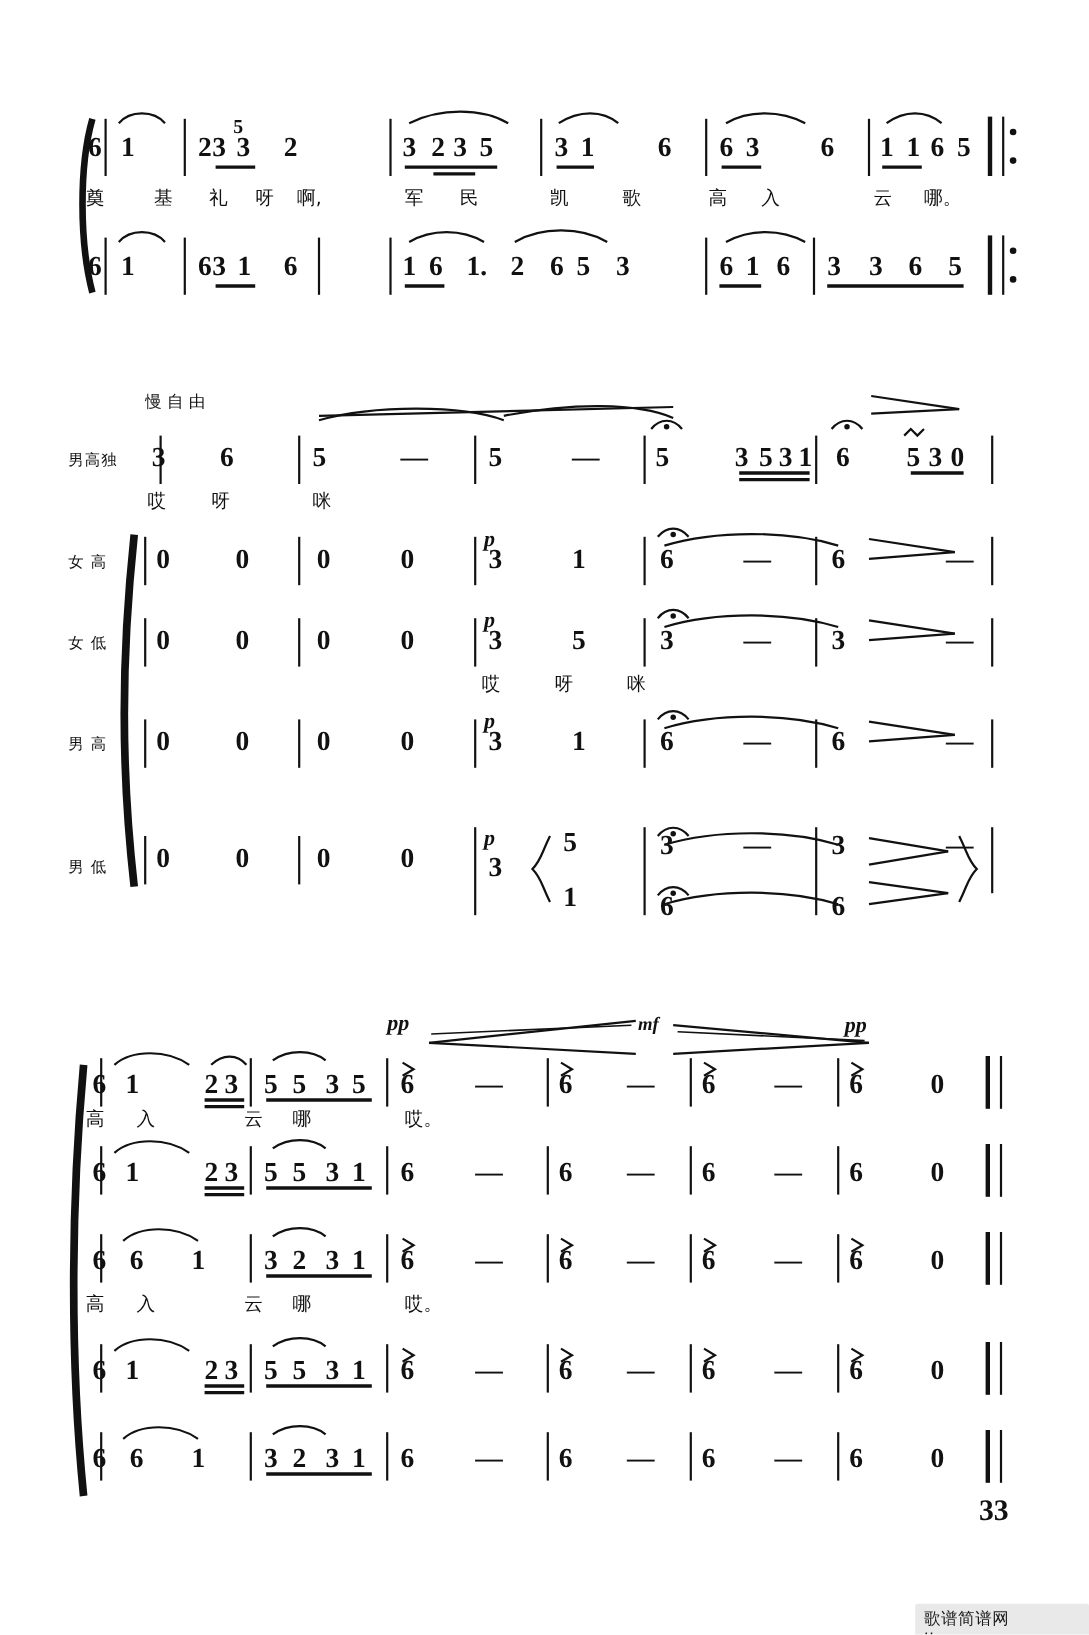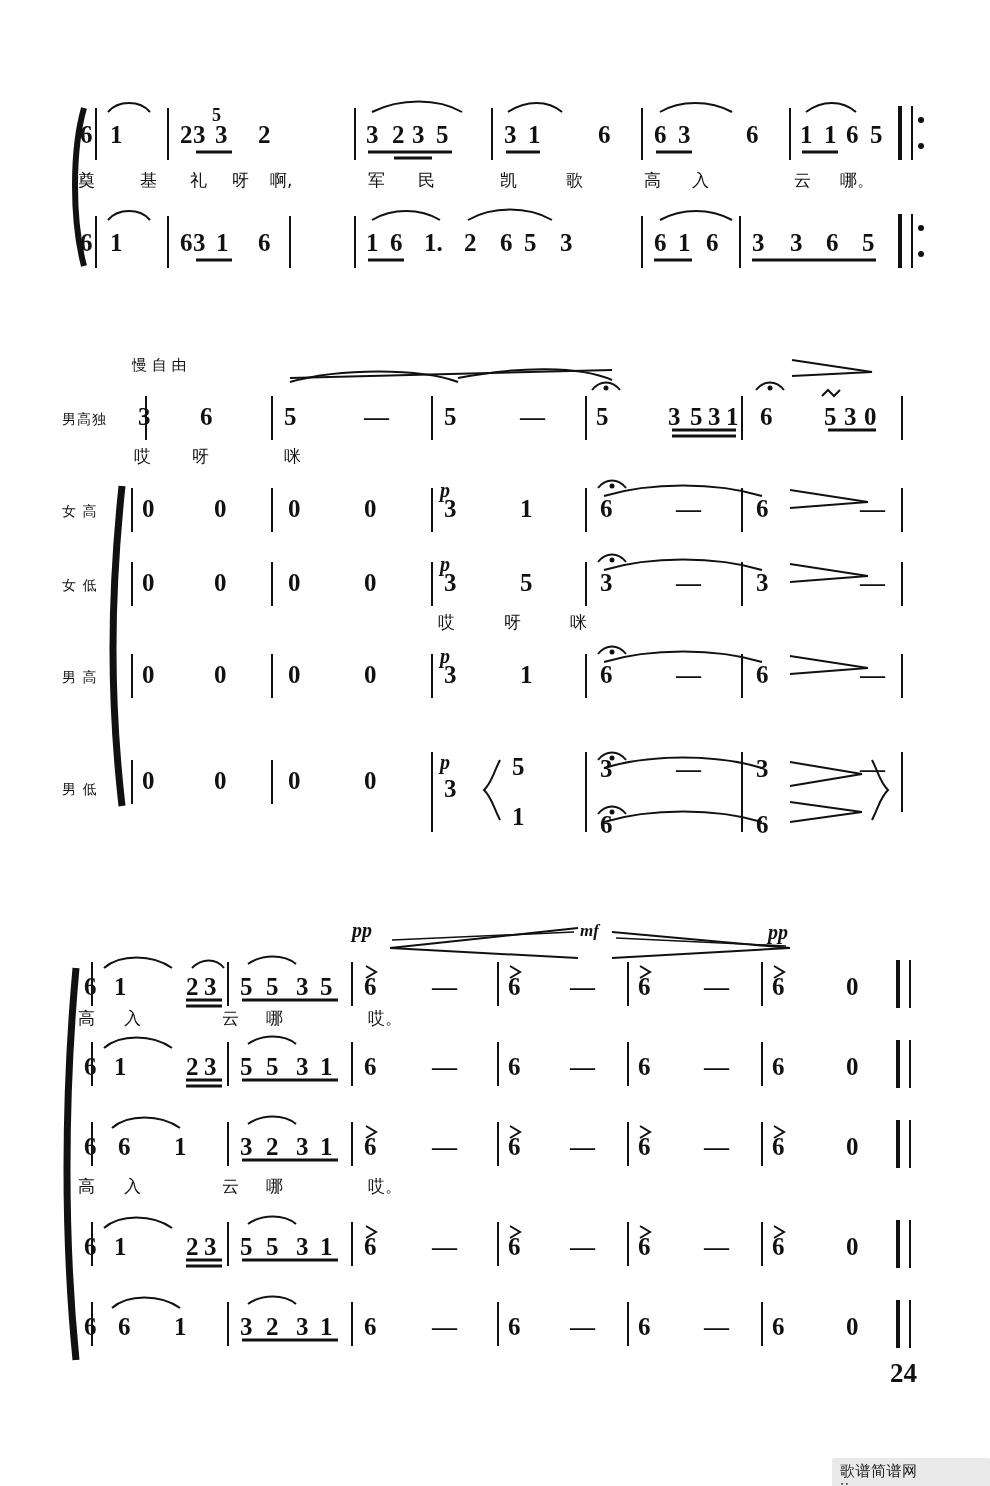--- a/index.html
+++ b/index.html
@@ -540,16 +540,16 @@
     <div class="abs num" style="left:364px;top:1314px;">6</div>
     <div class="abs num" style="left:432px;top:1314px;">—</div>
     <div class="abs num" style="left:508px;top:1314px;">6</div>
     <div class="abs num" style="left:570px;top:1314px;">—</div>
     <div class="abs num" style="left:638px;top:1314px;">6</div>
     <div class="abs num" style="left:704px;top:1314px;">—</div>
     <div class="abs num" style="left:772px;top:1314px;">6</div>
     <div class="abs num" style="left:846px;top:1314px;">0</div>
   </div>
 
-  <div class="abs pagenum" style="left:890px;top:1358px;">24</div>
+  <div class="abs pagenum" style="left:890px;top:1358px;">33</div>
 
   <div class="abs watermark" style="left:832px;top:1458px;">歌谱简谱网 jianpu.cn</div>
 </div>
 
 </body></html>

